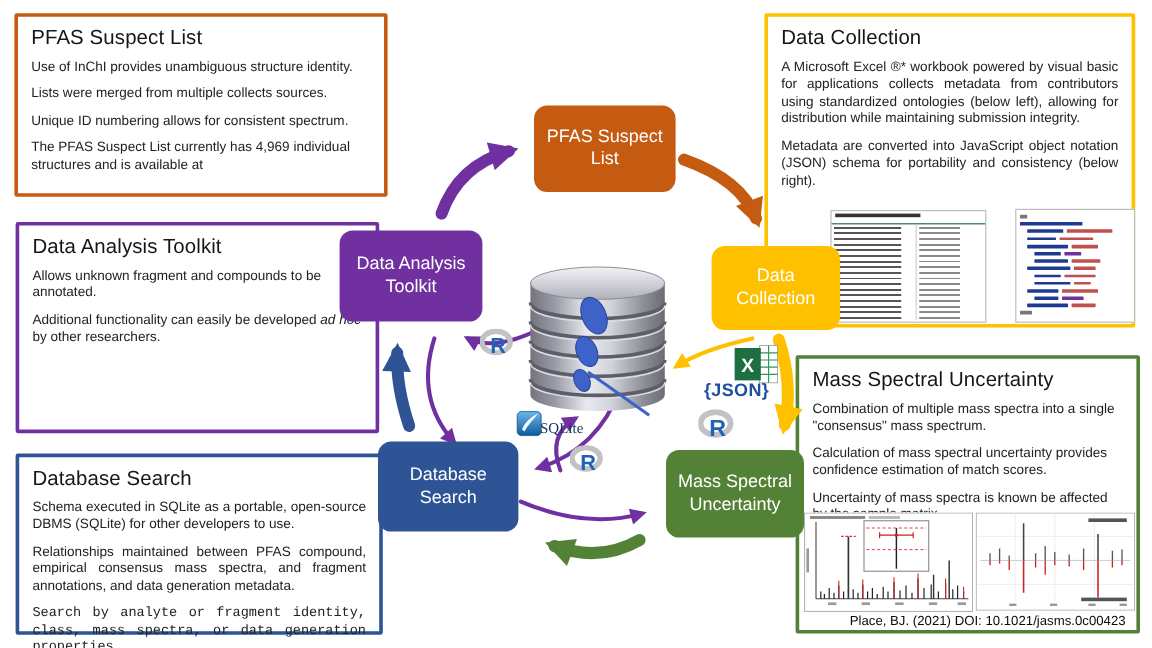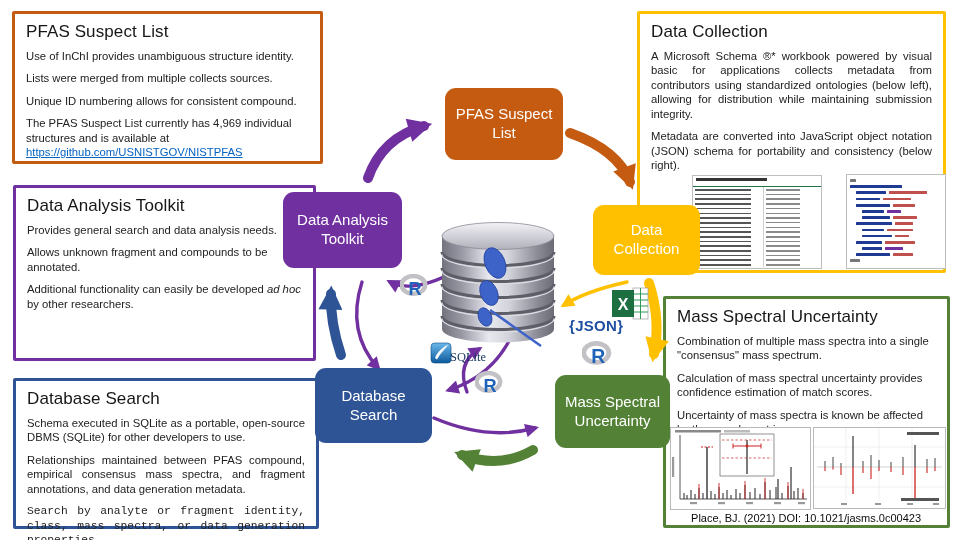--- a/index.html
+++ b/index.html
@@ -33,21 +33,21 @@
   #json-thumb{left:206px;top:160px;width:100px;height:95px;padding:4px 3px;}
   .jr{display:flex;gap:3px;margin:0 0 3.4px 0;}
   .jr i{display:block;height:2.8px;border-radius:0.5px;}
   .jr .nv{background:#1f3a93;} .jr .or{background:#c0504d;} .jr .pu{background:#7030A0;} .jr .gy{background:#777;}
   .ind1{padding-left:6px;} .ind2{padding-left:12px;}
 
   
   .spec{position:absolute;background:#fff;}
   #spec-left{left:4px;top:128px;width:141px;height:83px;}
   #spec-right{left:147px;top:128px;width:133px;height:82px;}
-  .cite{position:absolute;right:26px;top:213px;font-size:11px;color:#0a0a0a;}
+  .cite{position:absolute;right:9px;top:213px;font-size:11px;color:#0a0a0a;}
 
   
   .node{position:absolute;border-radius:11px;color:#fff;display:flex;align-items:center;
         justify-content:center;text-align:center;font-size:15px;line-height:1.25;
         box-sizing:border-box;padding:4px 6px;z-index:6;}
   #node-pfas{left:445px;top:88px;width:118px;height:72px;}
   #node-collection{left:593px;top:205px;width:107px;height:70px;}
   #node-toolkit{left:283px;top:192px;width:119px;height:76px;}
   #node-dbsearch{left:315px;top:368px;width:117px;height:75px;}
   #node-mass{left:555px;top:375px;width:115px;height:73px;}
@@ -56,56 +56,54 @@
   .arrows{position:absolute;left:0;top:0;z-index:4;pointer-events:none;}
   #cylinder{position:absolute;left:438px;top:216px;width:124px;height:134px;z-index:5;}
   .r-logo{position:absolute;z-index:7;}
   #r1{left:400px;top:274px;width:30px;height:24px;}
   #r2{left:475px;top:371px;width:30px;height:24px;}
   #r3{left:582px;top:341px;width:32px;height:26px;}
   #sqlite-logo{position:absolute;left:430px;top:342px;z-index:7;display:flex;align-items:flex-end;}
   #sqlite-logo span{font-family:"Liberation Serif",serif;font-size:12.5px;color:#15355d;
                     margin-left:-2px;line-height:1;padding-bottom:1px;}
   #excel-icon{position:absolute;left:612px;top:287px;z-index:7;}
-  #json-label{position:absolute;left:569px;top:317px;width:72px;text-align:left;z-index:7;
+  #json-label{position:absolute;left:569px;top:317px;width:72px;text-align:right;z-index:7;
               font-size:15px;font-weight:bold;color:#1F4FA0;letter-spacing:0.3px;}
 </style>
 </head>
 <body>
 
 <div class="stage">
 
   <div class="callout" id="callout-pfas" style="border-color: rgb(197, 90, 17);">
     <h2>PFAS Suspect List</h2>
     <p>Use of InChI provides unambiguous structure identity.</p>
     <p>Lists were merged from multiple collects sources.</p>
-    <p>Unique ID numbering allows for consistent compound.</p>
+    <p>Unique ID numbering allows for consistent spectrum.</p>
     <p style="margin-bottom:17px;">
       <span>The PFAS Suspect List currently has 4,969 individual structures and is available at</span><br>
-      <a href="#" style="color: rgb(5, 99, 193);">https://github.com/USNISTGOV/NISTPFAS</a>
     </p>
   </div>
 
   <div class="callout" id="callout-toolkit" style="border-color: rgb(112, 48, 160);">
     <h2>Data Analysis Toolkit</h2>
-    <p>Provides general search and data analysis needs.</p>
     <p>Allows unknown fragment and compounds to be annotated.</p>
     <p style="margin-bottom:0;"><span>Additional functionality can easily be developed </span><i>ad hoc</i><span> by other researchers.</span></p>
   </div>
 
   <div class="callout justify" id="callout-dbsearch" style="border-color: rgb(46, 84, 150);">
     <h2>Database Search</h2>
     <p>Schema executed in SQLite as a portable, open-source DBMS (SQLite) for other developers to use.</p>
     <p>Relationships maintained between PFAS compound, empirical consensus mass spectra, and fragment annotations, and data generation metadata.</p>
     <p style="margin-bottom:0;font-family:Liberation Mono, monospace;">Search by analyte or fragment identity, class, mass spectra, or data generation properties.</p>
   </div>
 
   <div class="callout justify" id="callout-collection" style="border-color: rgb(255, 192, 0);">
     <h2>Data Collection</h2>
-    <p>A Microsoft Schema ®* workbook powered by visual basic for applications collects metadata from contributors using standardized ontologies (below left), allowing for distribution while maintaining submission integrity.</p>
+    <p>A Microsoft Excel ®* workbook powered by visual basic for applications collects metadata from contributors using standardized ontologies (below left), allowing for distribution while maintaining submission integrity.</p>
     <p>Metadata are converted into JavaScript object notation (JSON) schema for portability and consistency (below right).</p>
 
     <div class="thumb" id="xl-thumb">
       <div class="xl-head">
           <i></i>
         </div>
       <div class="xl-body">
         <div class="xl-col c1"></div>
         <div class="xl-col c2"></div>
       </div>

